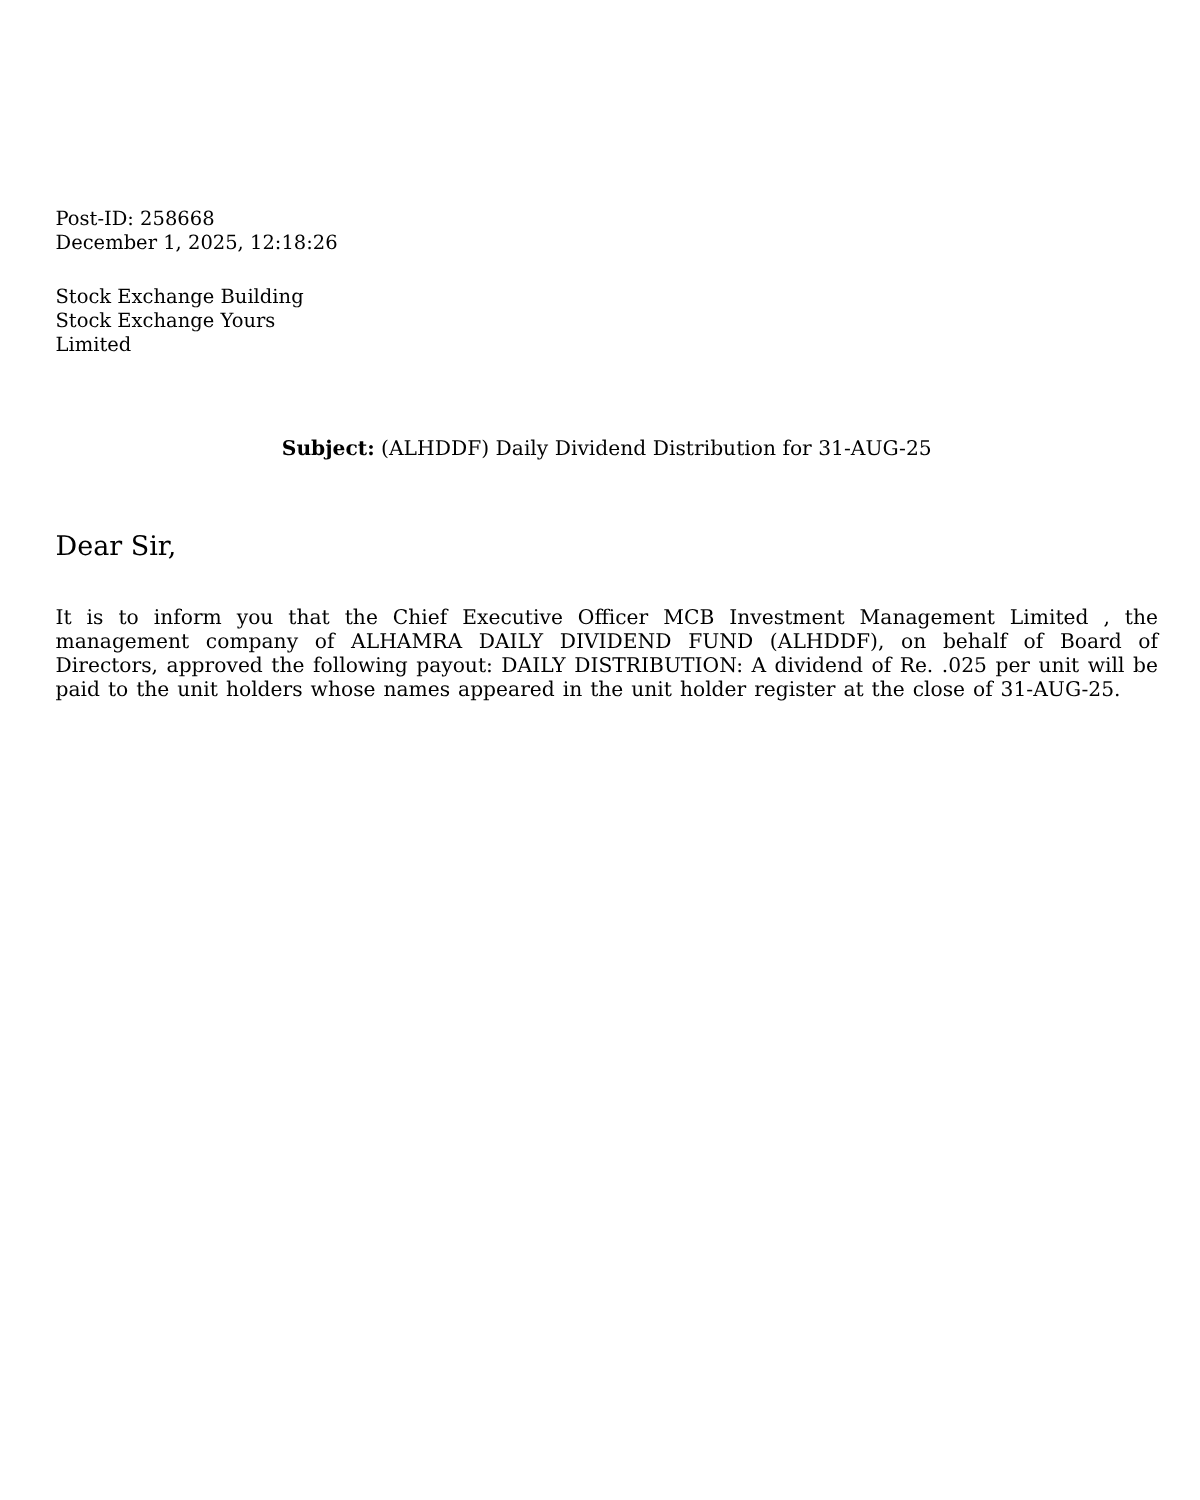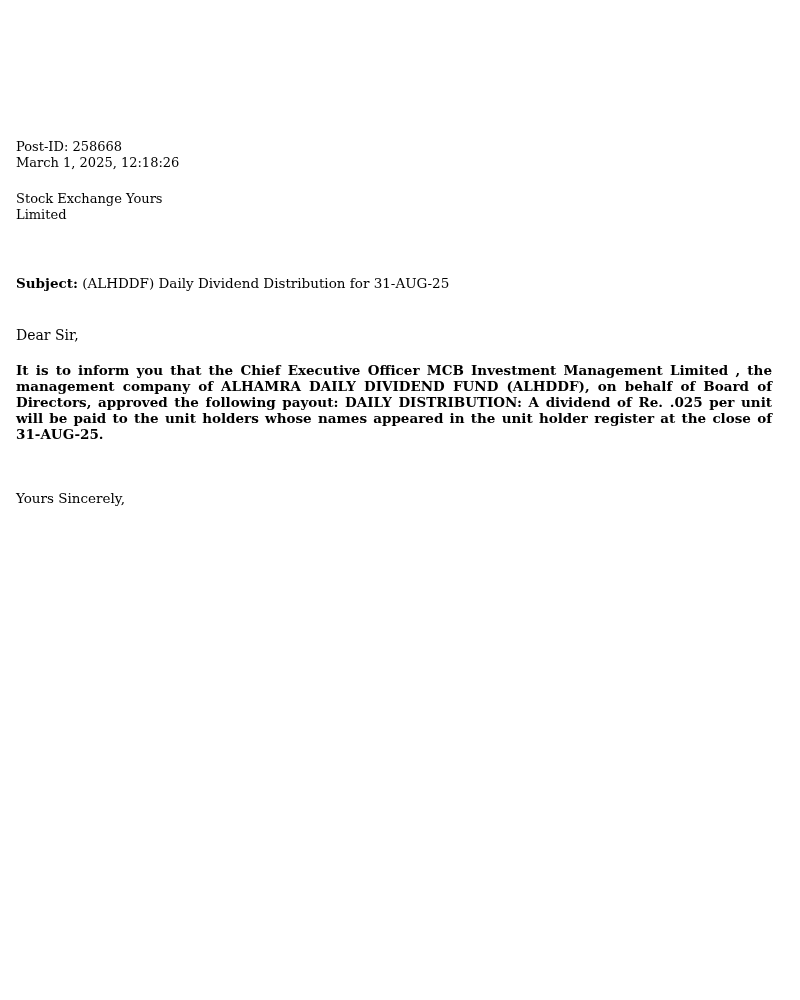--- a/index.html
+++ b/index.html
@@ -6,82 +6,82 @@
   html, body {
     width: 800px;
     height: 1000px;
     background: #ffffff;
     font-family: "DejaVu Serif", "Liberation Serif", serif;
     color: #000000;
   }
   .page {
     width: 800px;
     height: 1000px;
-    padding: 139px 28px 0 16px;
+    padding: 139px 28px 0 37px;
     background: #ffffff;
   }
   .meta-block {
     font-size: 13px;
     line-height: 16px;
   }
   .recipient-block {
     margin-top: 20px;
     font-size: 13px;
     line-height: 16px;
   }
   .recipient-name {
     font-weight: bold;
   }
   .subject-line {
     margin-top: 52px;
     font-size: 13.5px;
     line-height: 17px;
+    text-align: center;
   }
   .subject-label {
     font-weight: bold;
   }
   .salutation {
-    margin-top: 35px;
-    font-size: 14px;
+    margin-top: 48px;
+    font-size: 18px;
     line-height: 17px;
   }
   .body-paragraph {
-    margin-top: 18px;
+    margin-top: 31px;
     font-size: 13.5px;
     line-height: 16px;
     text-align: justify;
     word-spacing: 1px;
-    font-weight: bold;
   }
   .closing {
     margin-top: 48px;
     font-size: 13.5px;
     line-height: 17px;
   }
 </style>
 </head>
 <body>
 
 <div class="page">
 
   <div class="meta-block">
     <div>Post-ID: 258668</div>
-    <div>March 1, 2025, 12:18:26</div>
+    <div>December 1, 2025, 12:18:26</div>
   </div>
 
   <div class="recipient-block">
+    <div>Stock Exchange Building</div>
     <div>Stock Exchange Yours</div>
     <div>Limited</div>
   </div>
 
   <div class="subject-line">
     <span class="subject-label">Subject:</span>
     <span> </span>
     <span>(ALHDDF) Daily Dividend Distribution for 31-AUG-25</span>
   </div>
 
   <div class="salutation">Dear Sir,</div>
 
   <div class="body-paragraph">It is to inform you that the Chief Executive Officer MCB Investment Management Limited , the management company of ALHAMRA DAILY DIVIDEND FUND (ALHDDF), on behalf of Board of Directors, approved the following payout: DAILY DISTRIBUTION: A dividend of Re. .025 per unit will be paid to the unit holders whose names appeared in the unit holder register at the close of 31-AUG-25.</div>
 
-  <div class="closing">Yours Sincerely,</div>
 
 </div>
 
 </body></html>

